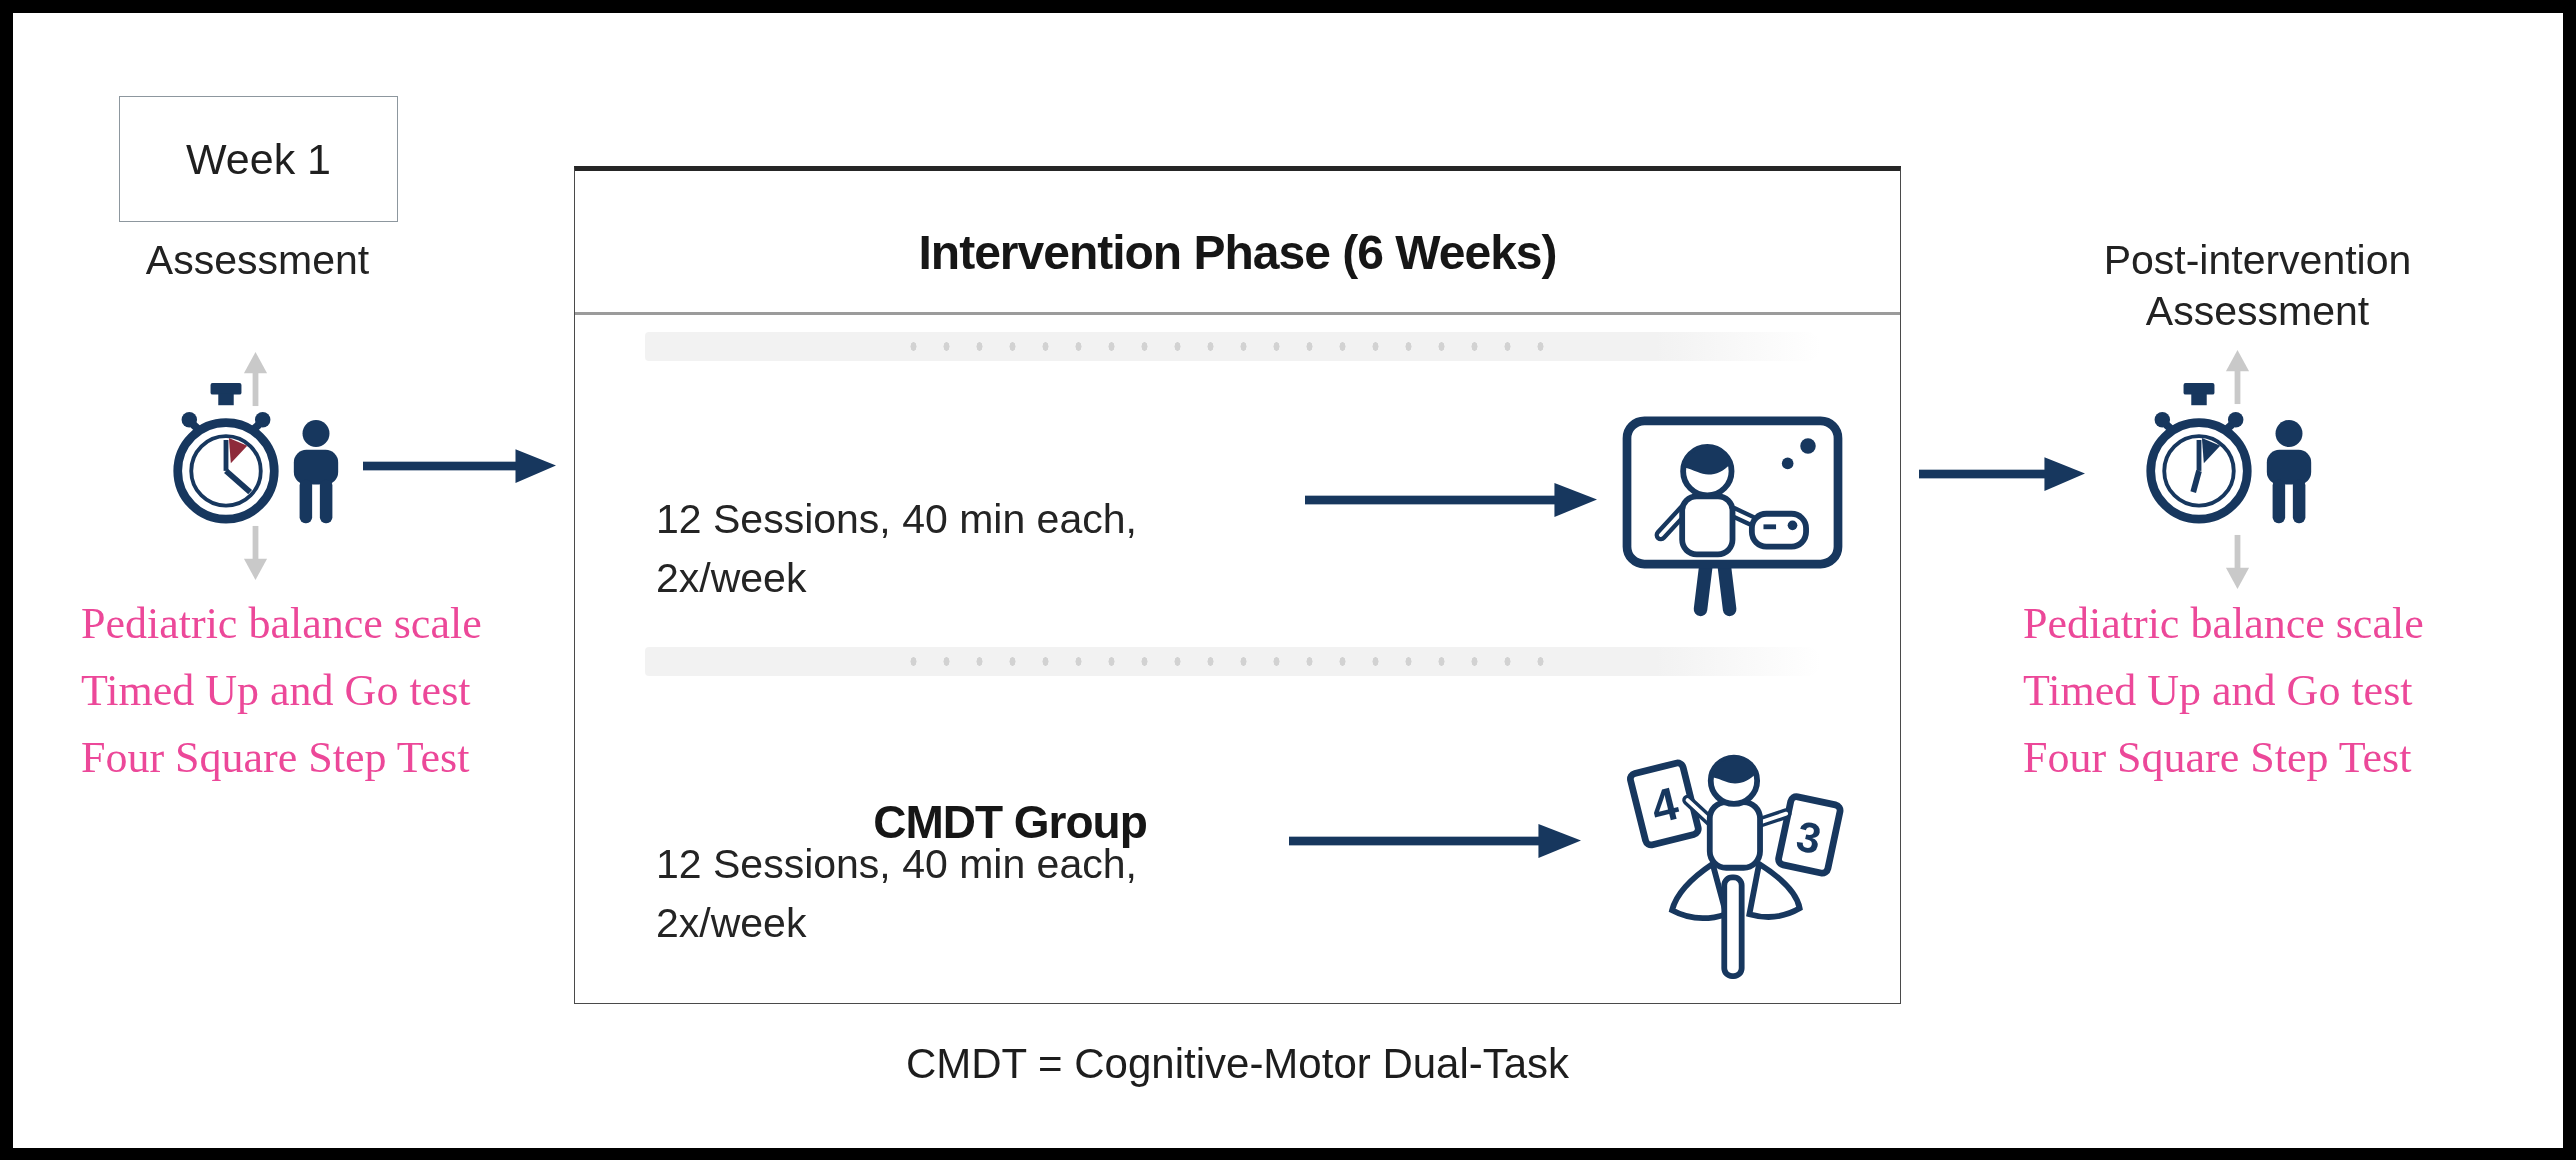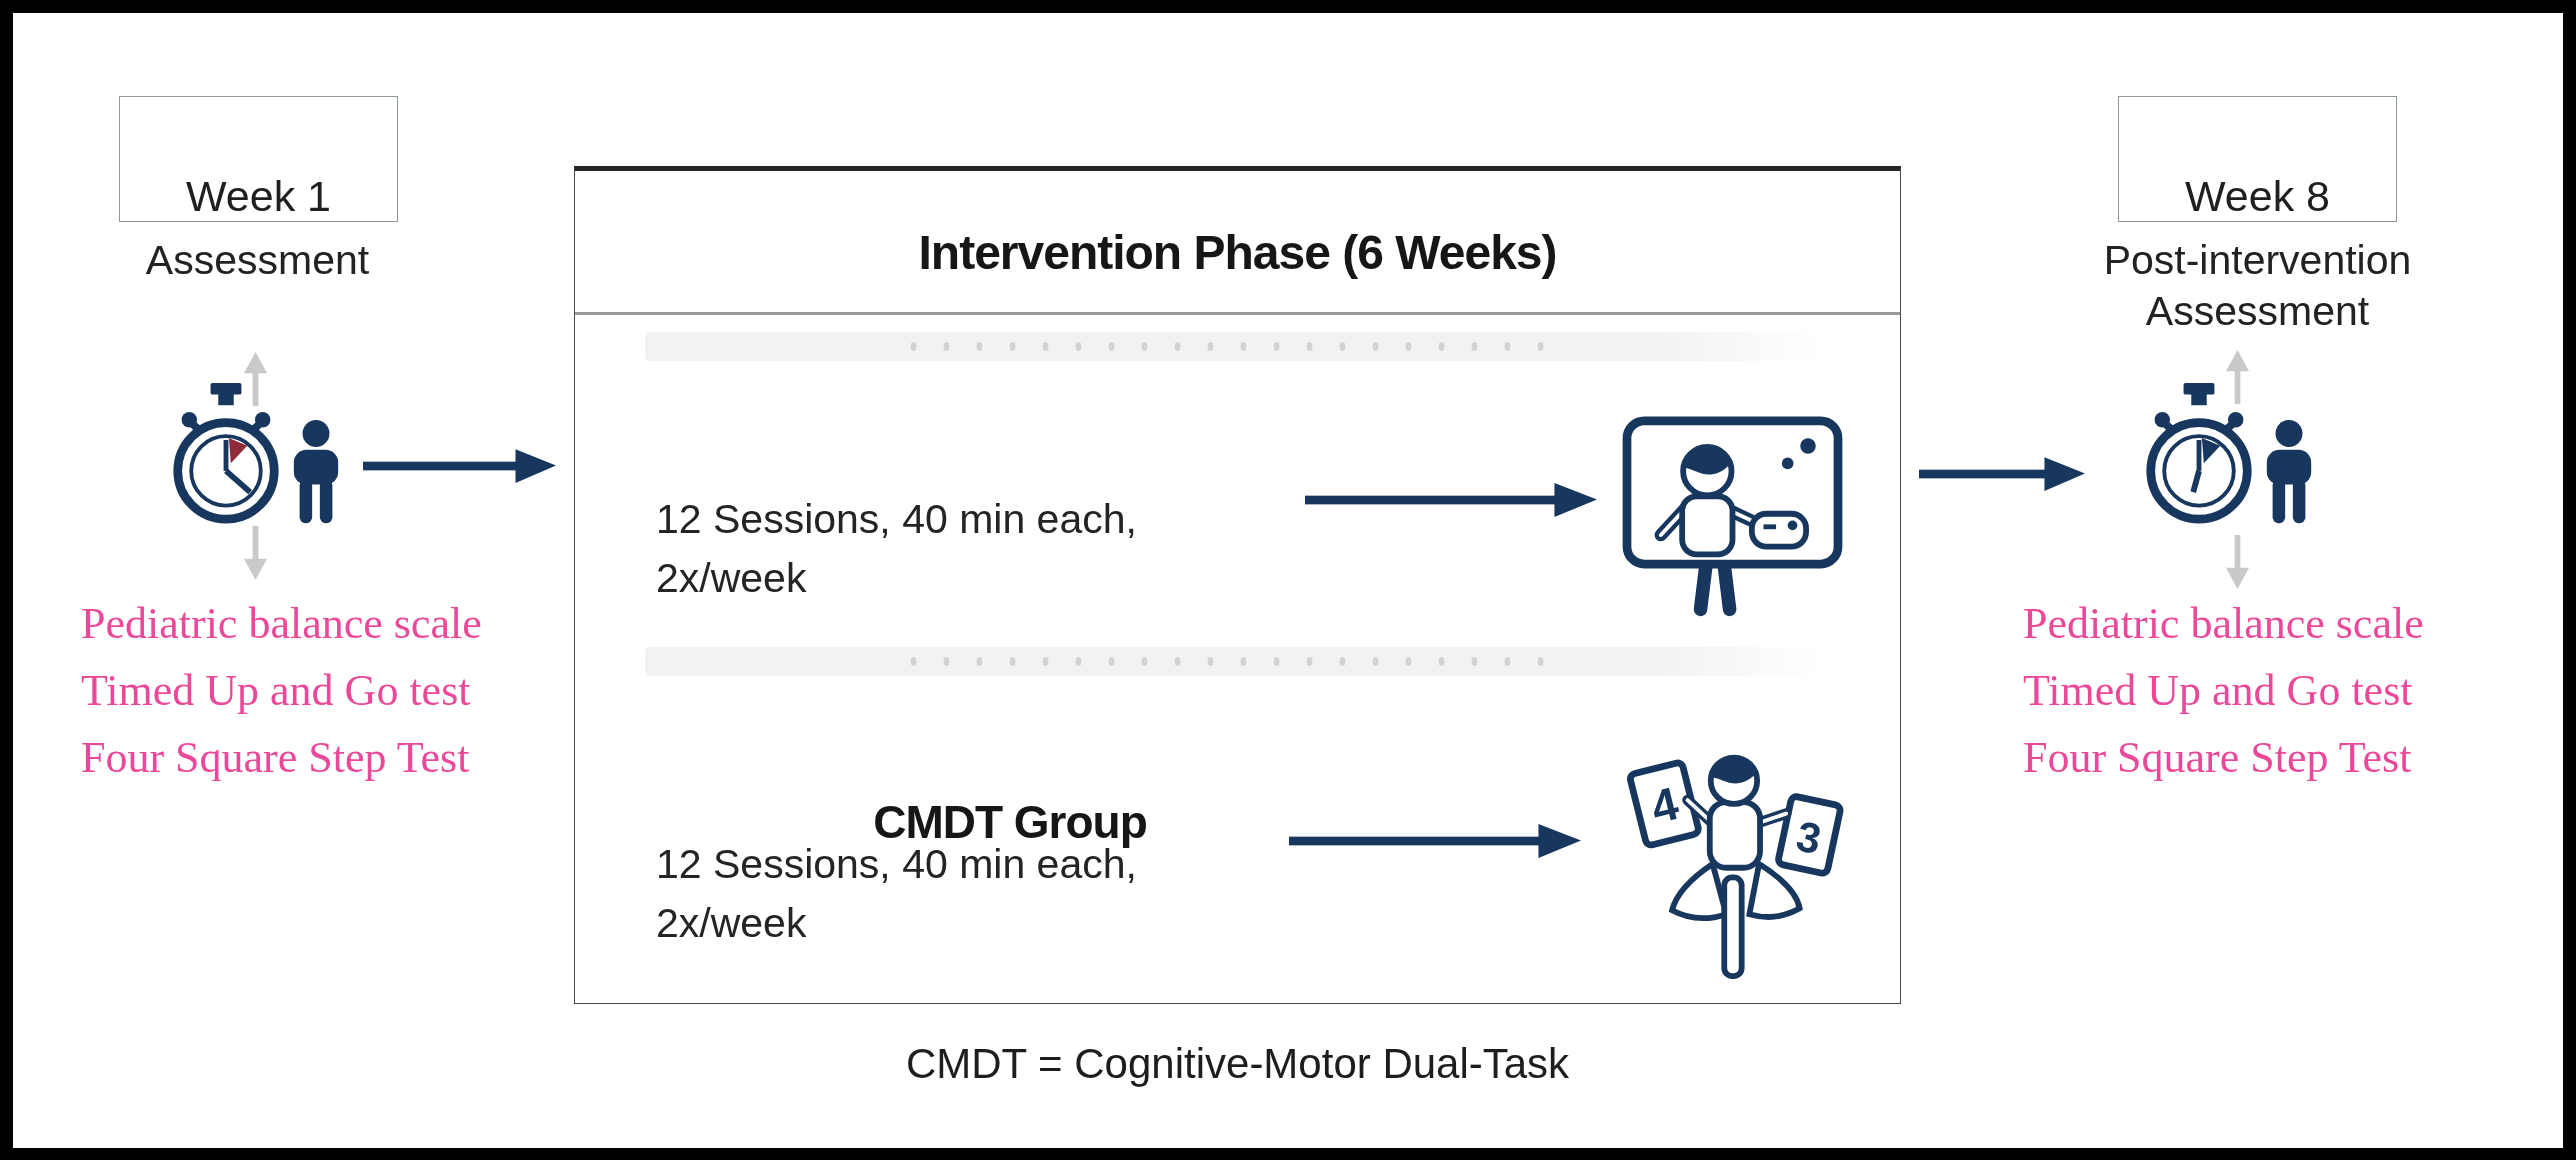--- a/index.html
+++ b/index.html
@@ -5,21 +5,21 @@
   html,body{margin:0;padding:0;background:#fff;}
   .canvas{
     position:relative;width:2576px;height:1161px;background:#fff;
     border:13.5px solid #000;box-sizing:border-box;overflow:hidden;
     font-family:"Liberation Sans",sans-serif;color:#1c1c1c;
   }
   .abs{position:absolute;}
   
   .week-box{
     width:277px;height:124px;border:1.9px solid #8d979e;background:#fff;
-    display:flex;align-items:flex-end;justify-content:center;
+    display:flex;align-items:center;justify-content:center;
     font-size:43px;color:#1f1f1f;
   }
   
   .phase-label{
     width:391px;text-align:center;font-size:41px;line-height:51px;color:#222;
   }
   
   .tests{
     width:455px;font-family:"Liberation Serif","DejaVu Serif",serif;
     font-size:44px;line-height:67px;color:#ec4899;white-space:nowrap;
@@ -186,23 +186,20 @@
     </svg>
   </div>
 
   <div class="abs footnote">CMDT = Cognitive-Motor Dual-Task</div>
 
   <svg class="abs" style="left:1906px;top:442px;" width="166" height="39" viewBox="0 0 172 40">
     <rect x="0" y="15" width="134" height="9" fill="#17375e"></rect>
     <polygon points="130,2 172,19 130,37" fill="#17375e"></polygon>
   </svg>
 
-  <div class="abs week-box" style="left:2105px;top:83px;">
-    <span>Week 8</span>
-  </div>
 
   <div class="abs phase-label" style="left:2049px;top:222px;">
     <div>Post-intervention</div>
     <div>Assessment</div>
   </div>
 
   <svg class="abs" style="left:2211px;top:337px;" width="27" height="56" viewBox="0 0 28 58">
     <polygon points="14,0 2,22 26,22" fill="#c9c9c9"></polygon>
     <rect x="11" y="20" width="6" height="36" fill="#c9c9c9"></rect>
   </svg>

